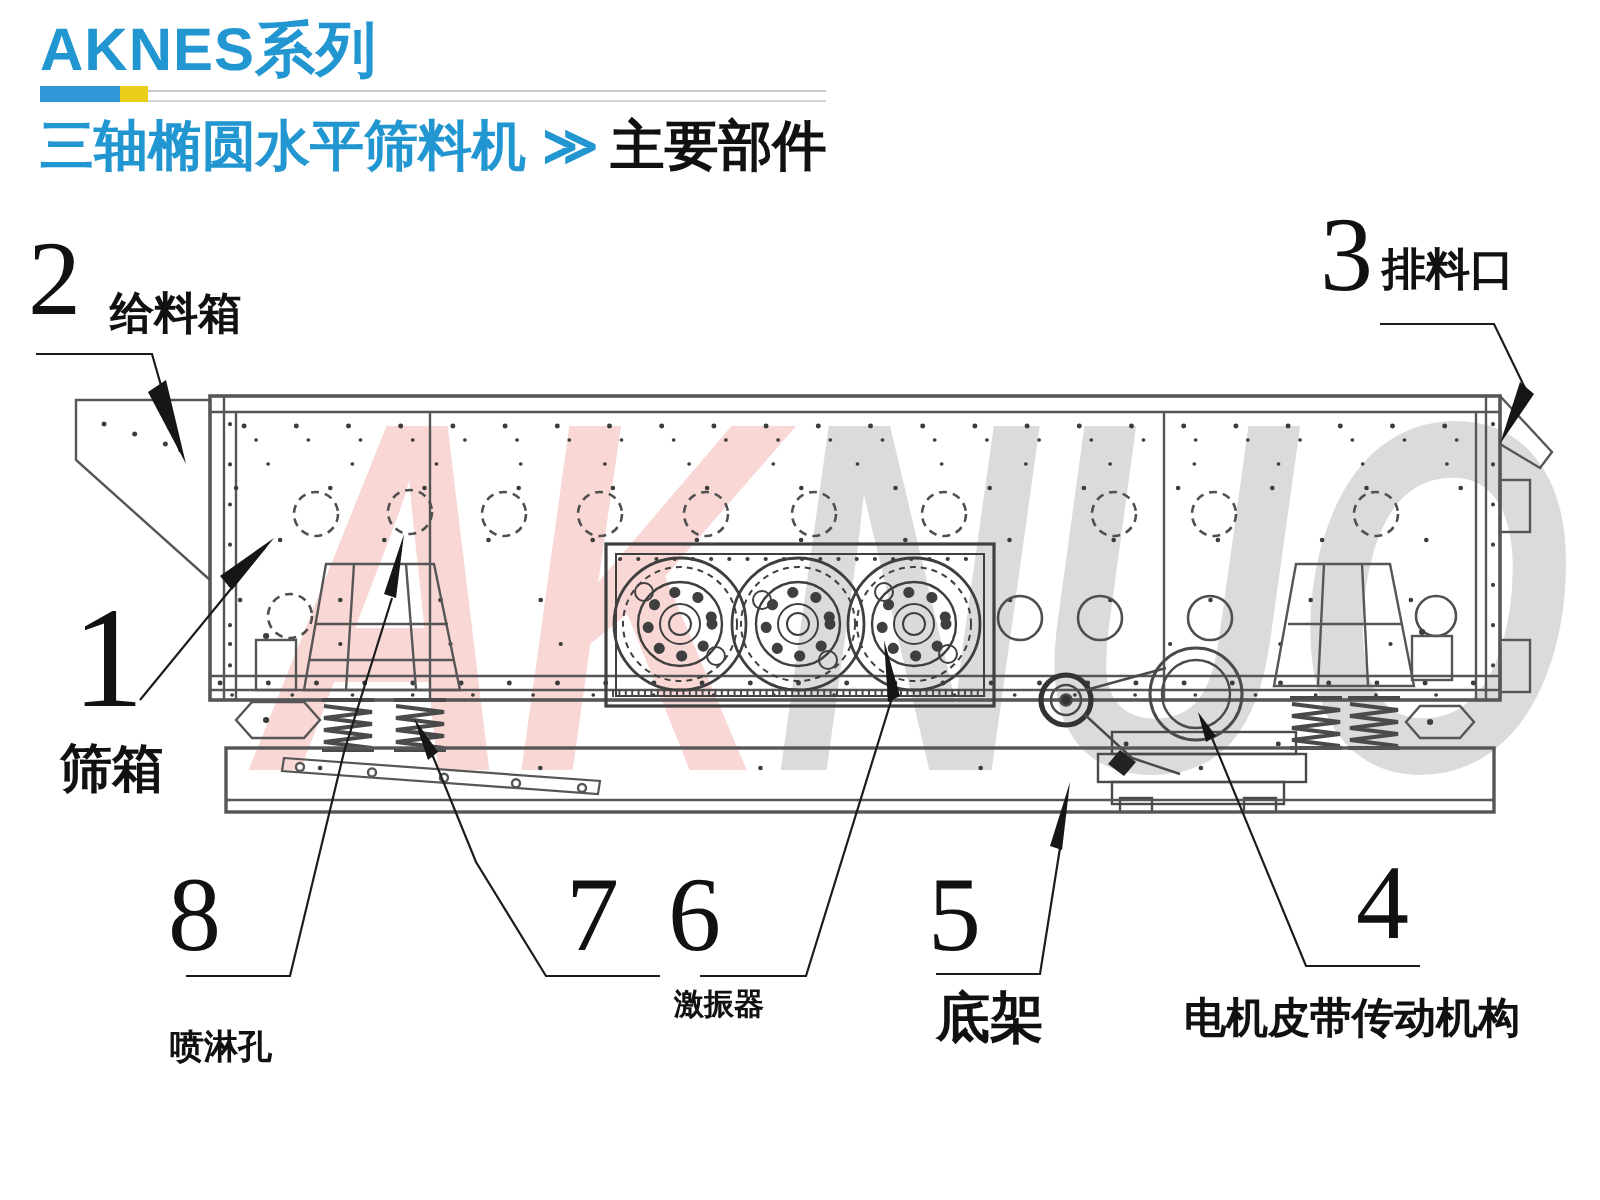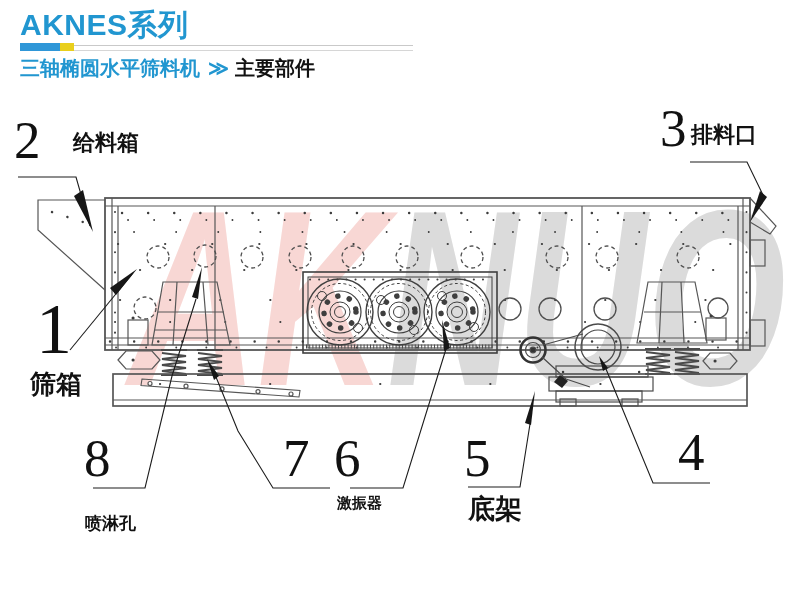--- a/index.html
+++ b/index.html
@@ -3,21 +3,21 @@
 <meta charset="utf-8">
 <style>
   html,body{margin:0;padding:0;background:#ffffff;}
   #page{position:relative;width:800px;height:536px;background:#fff;overflow:hidden;
         font-family:"Liberation Sans",sans-serif;}
   .abs{position:absolute;}
   #series-title{left:20px;top:5px;font-size:30px;font-weight:bold;color:#2196d0;letter-spacing:0.5px;}
   #rule-band{left:20px;top:45px;width:393px;height:4px;border-top:1.5px solid #c9c9c9;border-bottom:1.5px solid #d6d6d6;}
   #rule-blue{left:20px;top:43px;width:40px;height:8px;background:#2f97d8;}
   #rule-yellow{left:60px;top:43px;width:14px;height:8px;background:#e9cf1c;}
-  #subtitle{left:20px;top:55px;font-size:20px;font-weight:bold;white-space:nowrap;}
+  #subtitle{left:20px;top:55px;font-size:27px;font-weight:bold;white-space:nowrap;}
   #subtitle .blue{color:#2196d0;}
   #subtitle .sep{color:#2196d0;margin:0 6px 0 8px;}
   #subtitle .black{color:#111;}
   .num{position:absolute;font-family:"Liberation Serif","DejaVu Serif",serif;color:#111;line-height:1;font-weight:400;}
   .cjk{position:absolute;color:#111;font-weight:600;line-height:1.15;white-space:nowrap;}
   #caption{left:0;right:0;top:556px;text-align:center;font-size:20px;font-weight:bold;color:#111;}
   svg{position:absolute;left:0;top:0;}
 </style>
 </head>
 <body>
@@ -210,26 +210,27 @@
       <polygon points="442,320 450,348 444,351"></polygon>
       <polygon points="535,391 531,425 525,423"></polygon>
       <polygon points="599,356 608,368 603,371"></polygon>
     </g>
   </svg>
 
   <div class="num" style="left:36px;top:293px;font-size:72px;">1</div>
   <div class="cjk" style="left:30px;top:354px;font-size:26px;margin-top:16px;">筛箱</div>
 
   <div class="num" style="left:14px;top:114px;font-size:53px;">2</div>
-  <div class="cjk" style="left:55px;top:130px;font-size:22px;margin-left:18px;">给料箱</div>
+  <div class="cjk" style="left:55px;top:144px;font-size:22px;">给料箱</div>
 
   <div class="num" style="left:660px;top:102px;font-size:53px;">3</div>
   <div class="cjk" style="left:691px;top:122px;font-size:22px;">排料口</div>
 
   <div class="num" style="left:678px;top:426px;font-size:53px;">4</div>
+  <div class="cjk" style="left:592px;top:498px;font-size:21px;">电机皮带传动机构</div>
 
   <div class="num" style="left:464px;top:432px;font-size:53px;">5</div>
   <div class="cjk" style="left:468px;top:494px;font-size:27px;">底架</div>
 
   <div class="num" style="left:334px;top:432px;font-size:53px;">6</div>
   <div class="cjk" style="left:337px;top:494px;font-size:15px;">激振器</div>
 
   <div class="num" style="left:283px;top:432px;font-size:53px;">7</div>
 
   <div class="num" style="left:84px;top:432px;font-size:53px;">8</div>

